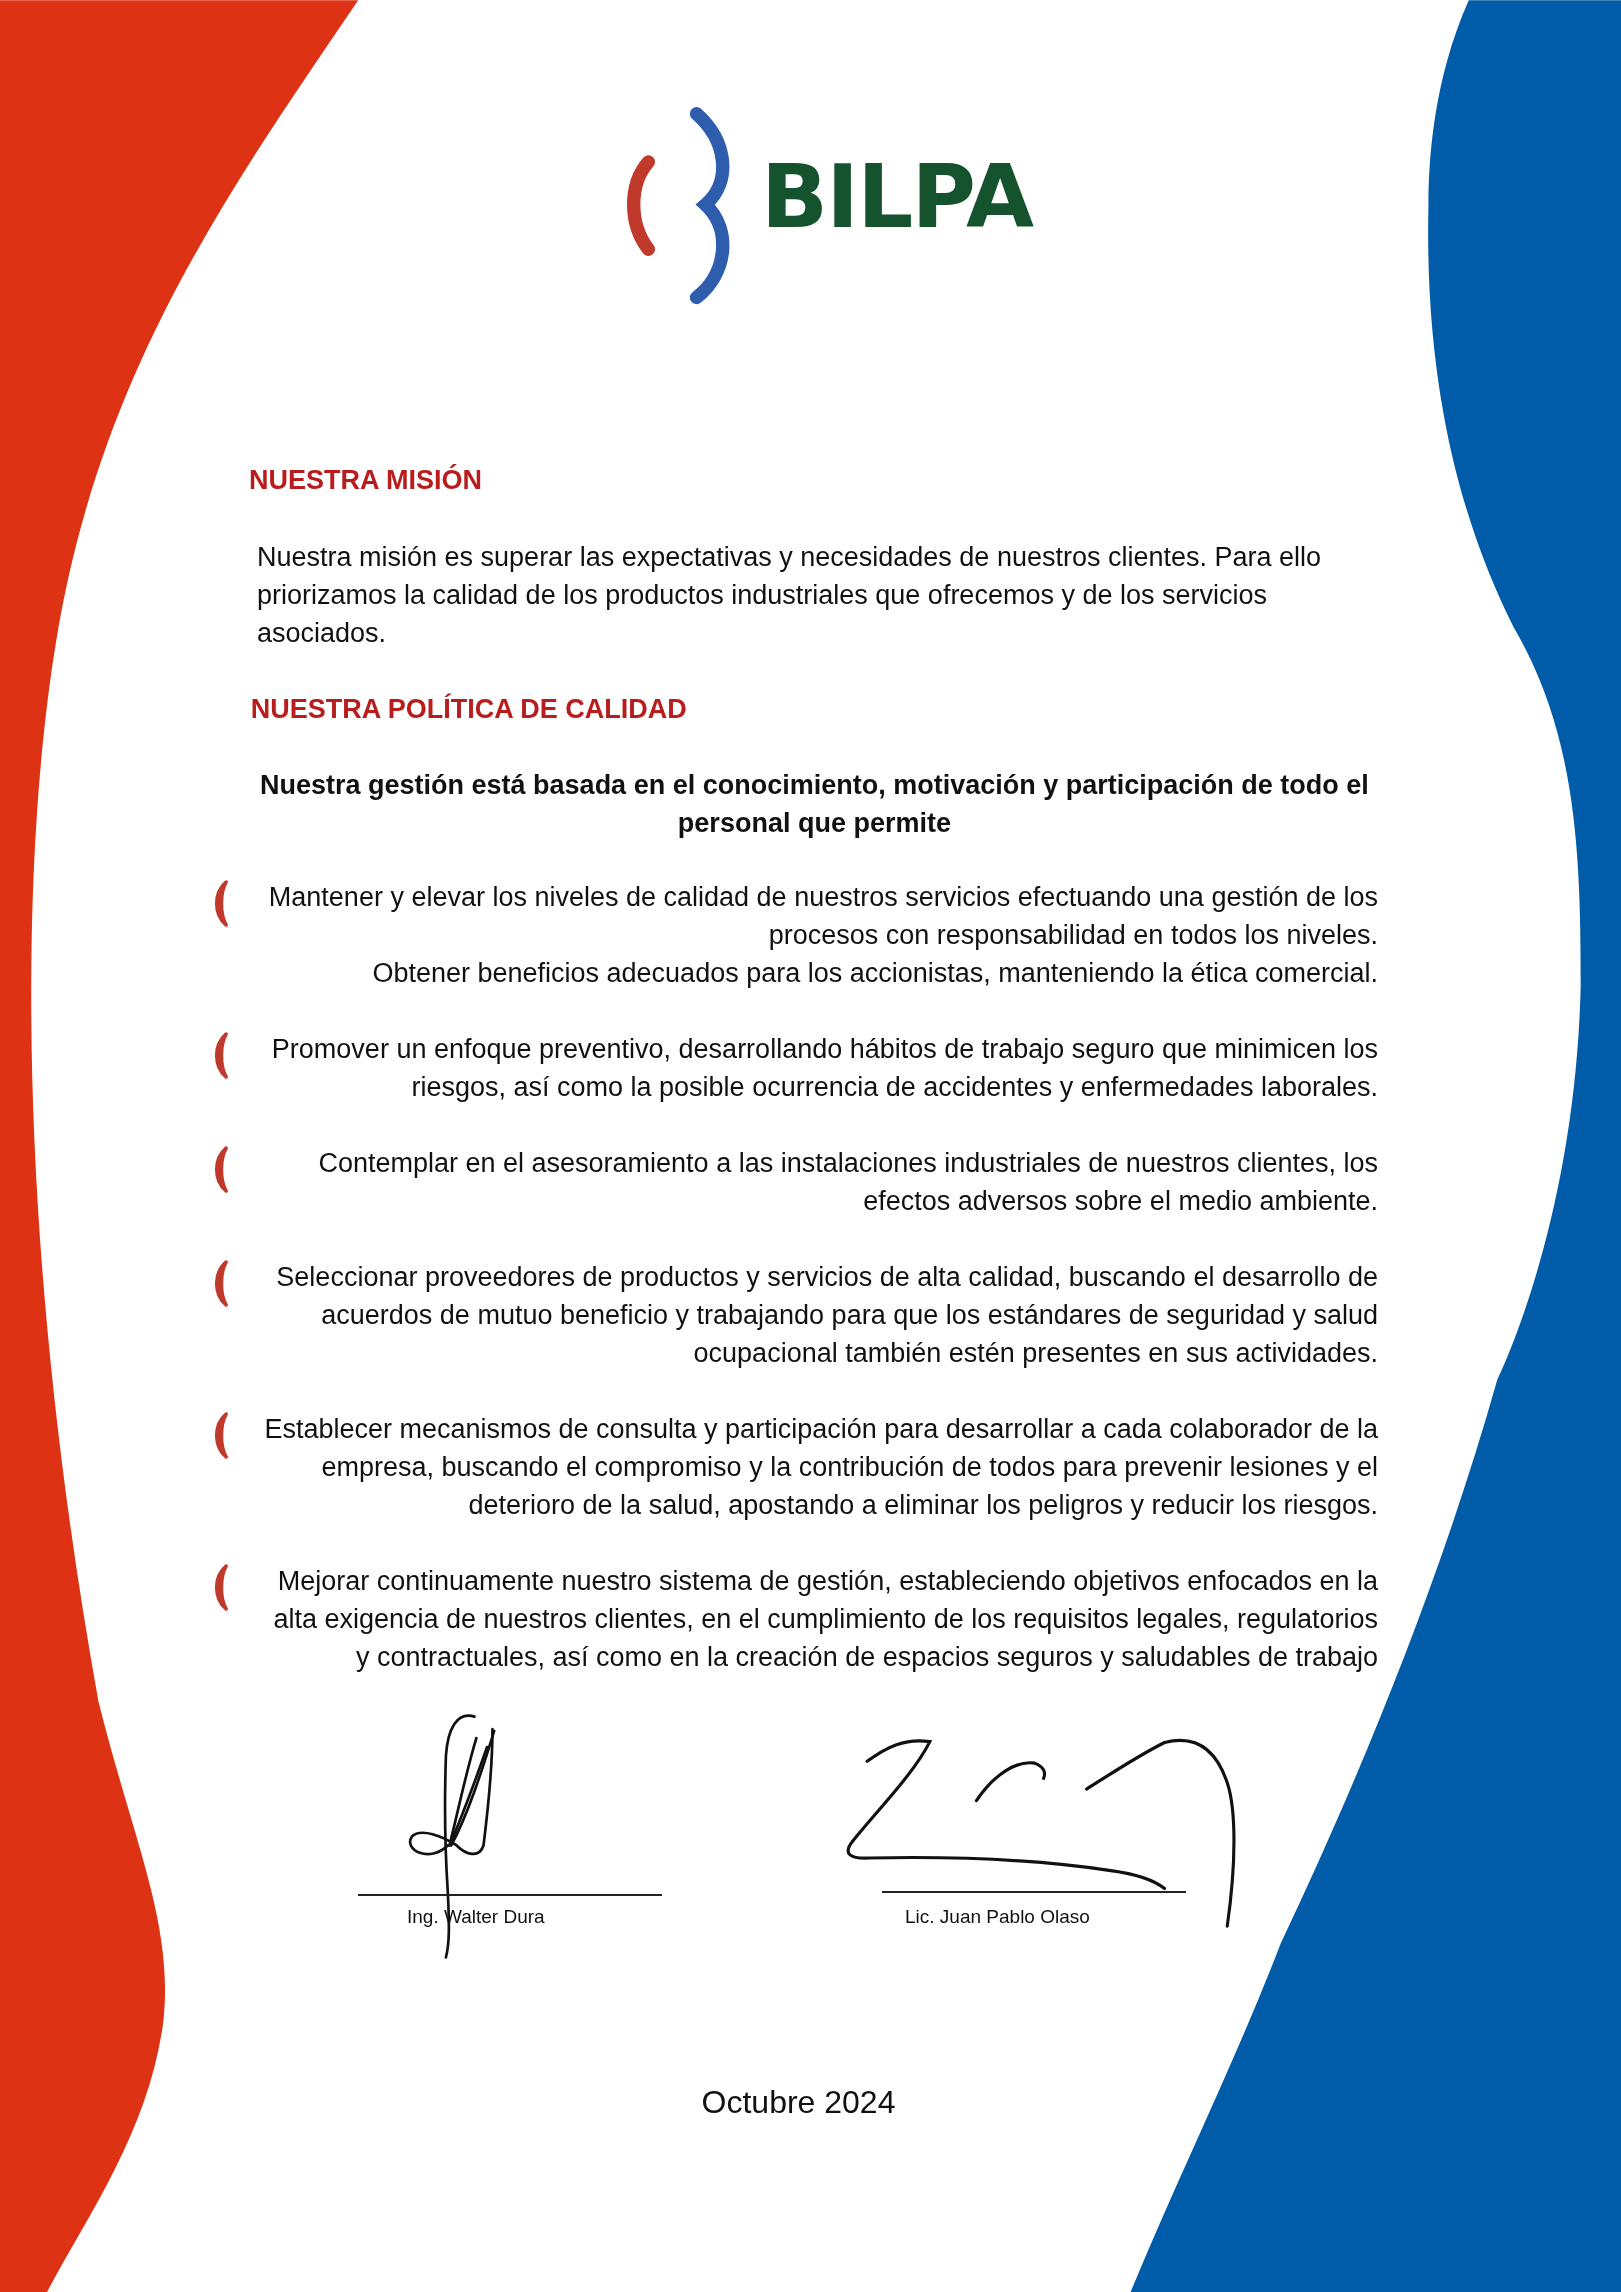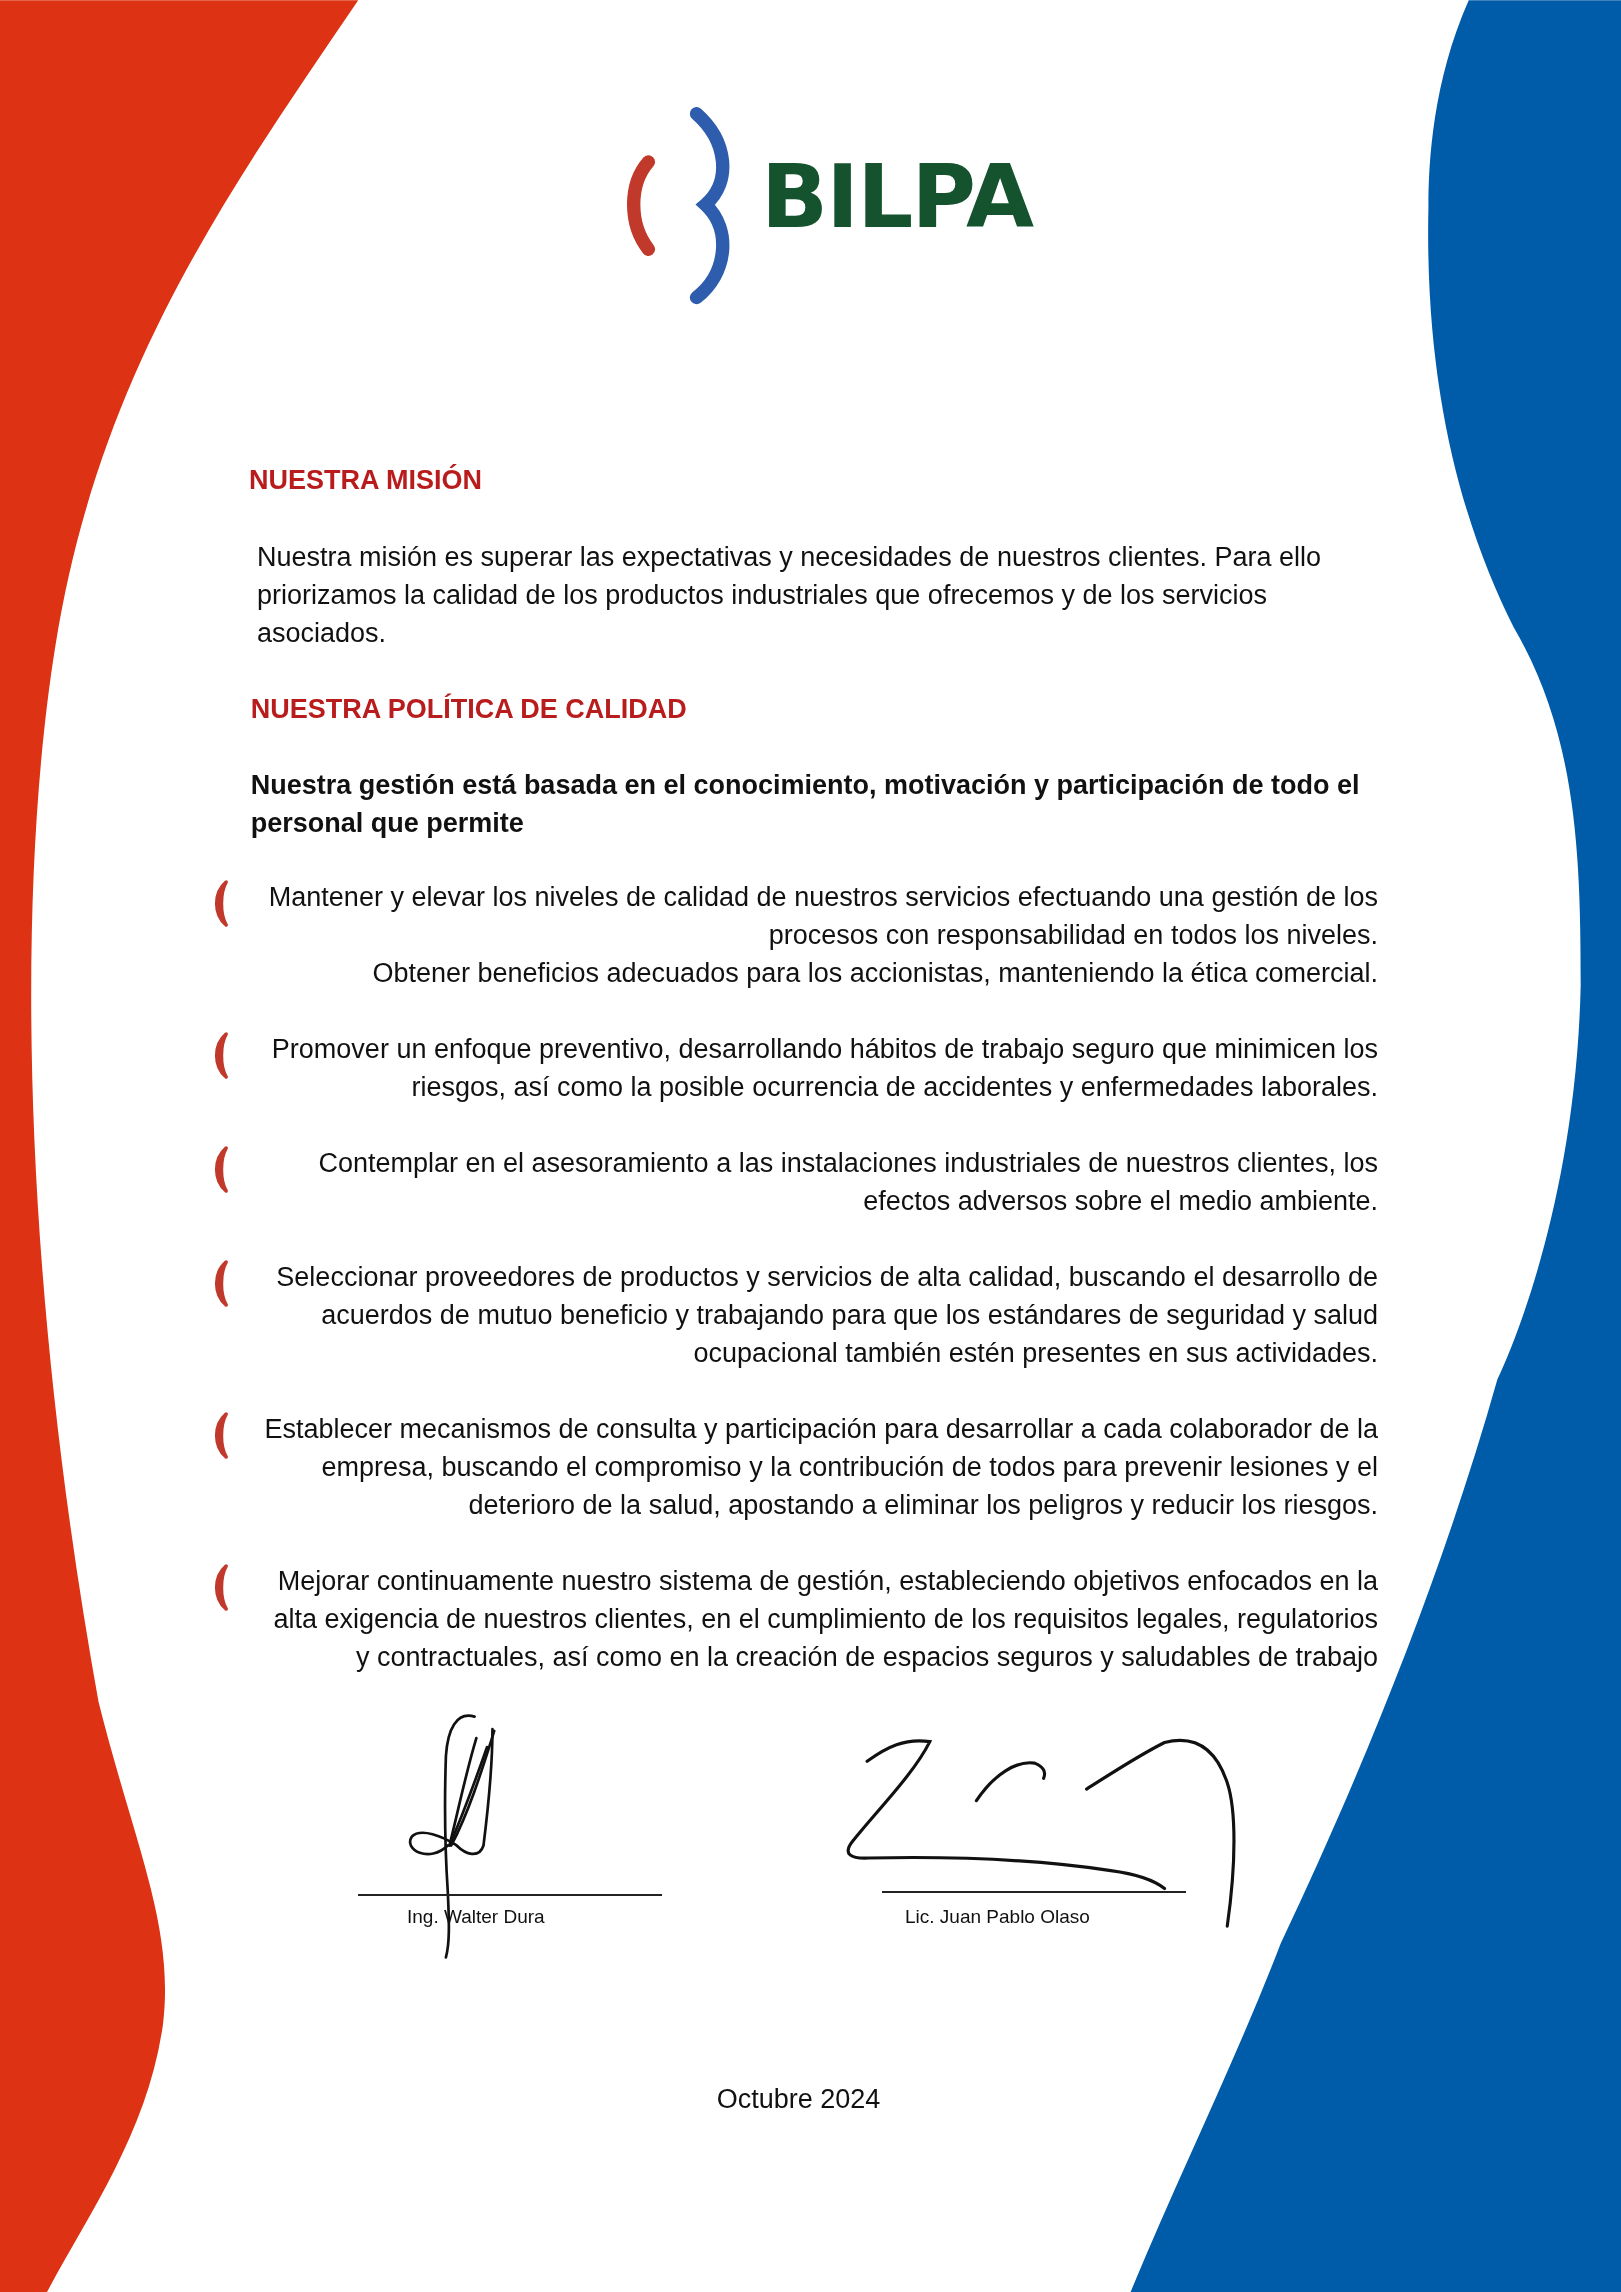--- a/index.html
+++ b/index.html
@@ -18,31 +18,31 @@
     font-size: 88px; letter-spacing: -1.8px; color: #14532d; line-height: 1;
   }
   .content { position: absolute; left: 249px; top: 457px; width: 1137px; z-index: 2; }
   .heading {
     color: #b91c1c; font-weight: bold; font-size: 27px; margin: 0; line-height: 1.2;
   }
   .para { font-size: 27px; line-height: 38px; margin: 8px; }
   .mission-heading { margin-top: 7.2px; }
   .mission-text { margin-top: 41px; }
   .policy-heading { margin-top: 41px; margin-left: 1.8px; }
-  .policy-intro { margin-top: 41px; font-weight: bold; margin-left: 1.8px; }
+  .policy-intro { margin-top: 41px; font-weight: bold; margin-left: 1.8px; text-align: center; }
   .bullets { list-style: none; margin: 36px 0 0 0; padding: 0; text-align: right; }
   .bullet { position: relative; padding-left: 1.8px; margin-bottom: 38px; }
   .bullet-icon {
     position: absolute; left: -47px; top: 1.8px; width: 19.7px; height: 47px;
   }
   .signatures { position: absolute; left: 0; top: 1702px; width: 1621px; height: 251px; z-index: 2; }
   .sig-line { position: absolute; height: 1.8px; background: #222; }
   .sig-name { position: absolute; font-size: 19px; white-space: nowrap; }
   .sig-svg { position: absolute; }
-  .date { position: absolute; left: 0; width: 1597px; top: 2084px; text-align: center; font-size: 27px; z-index: 2; }
+  .date { position: absolute; left: 0; width: 1597px; top: 2084px; text-align: center; font-size: 32px; z-index: 2; }
 </style>
 </head>
 <body>
 
 <svg class="bg-shapes" viewBox="0 0 1810 2560" xmlns="http://www.w3.org/2000/svg">
   <path d="M0,0 L400,0 C250,220 110,420 62,720 C20,980 20,1400 110,1900 C150,2060 195,2150 182,2260 C165,2380 100,2470 52,2560 L0,2560 Z" fill="#dd3214"></path>
   <path d="M1810,0 L1640,0 C1600,90 1595,180 1595,230 C1590,450 1640,600 1690,700 C1760,820 1765,950 1765,1100 C1760,1320 1700,1480 1672,1540 C1610,1760 1520,1980 1430,2170 C1380,2300 1320,2420 1262,2560 L1810,2560 Z" fill="#005ca8"></path>
 </svg>
 
 <div class="logo">

